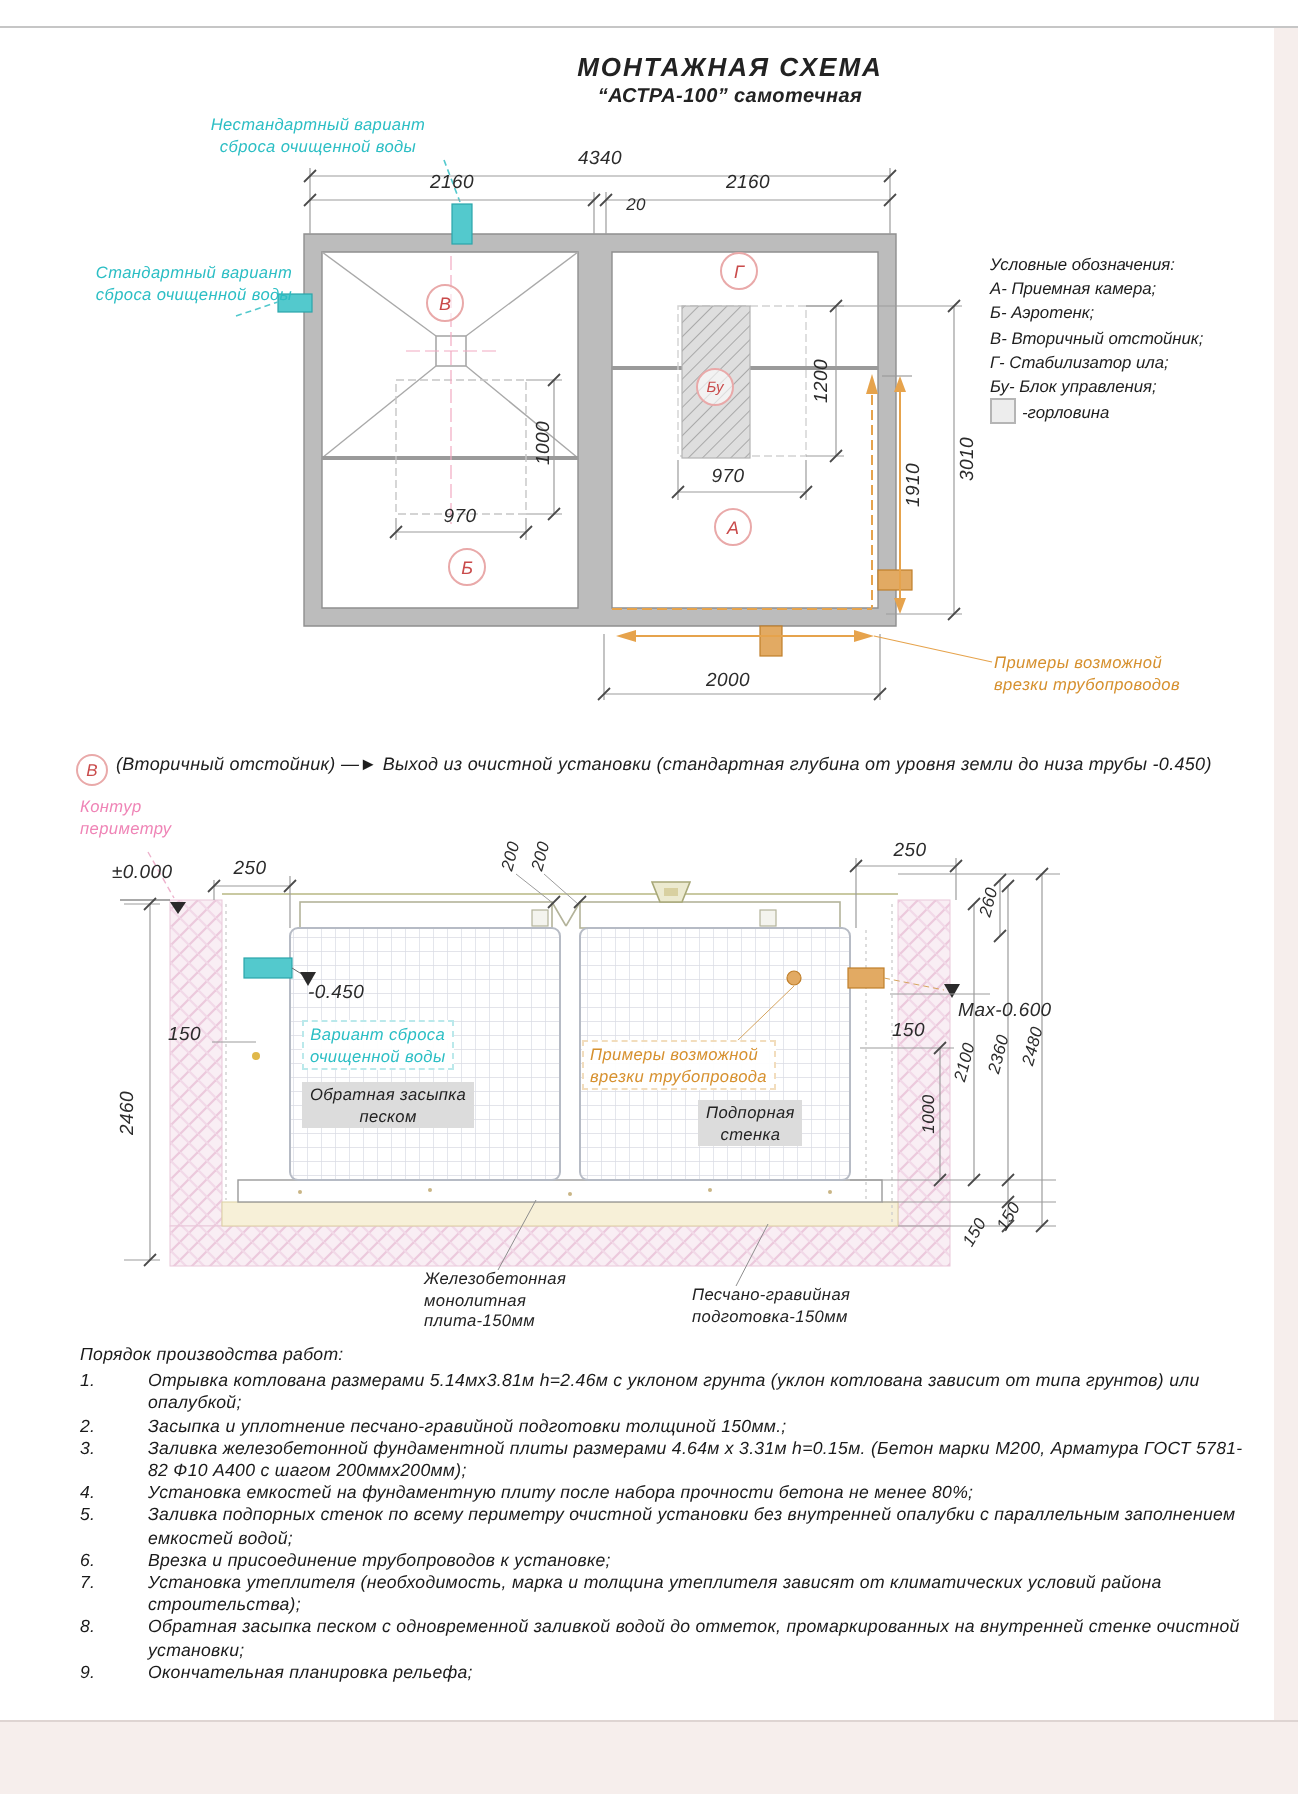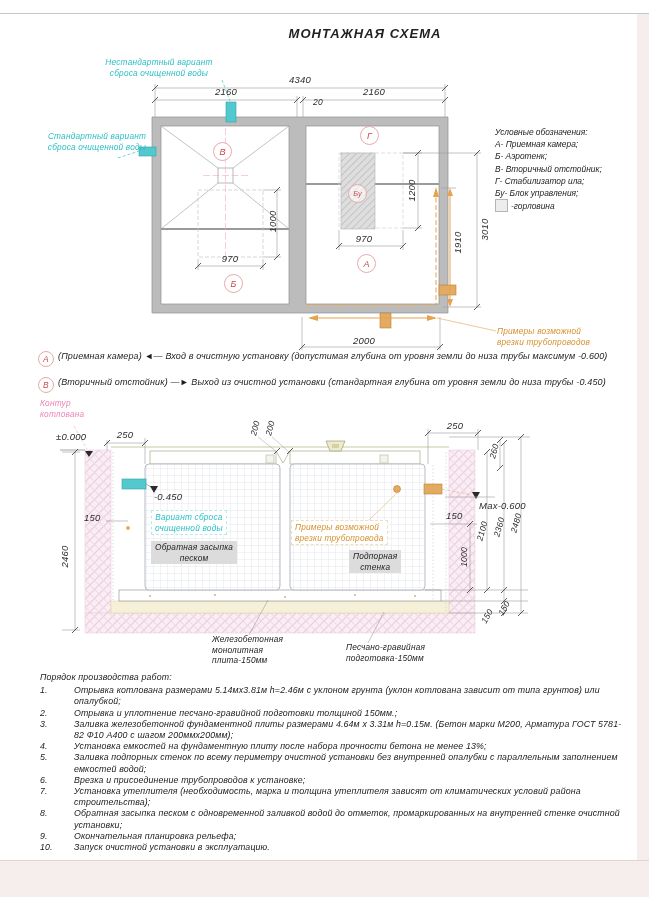--- a/index.html
+++ b/index.html
@@ -260,20 +260,21 @@
           <line x1="501" y1="616" x2="507" y2="610"></line>
         <line x1="518" y1="440" x2="524" y2="434"></line>
           <line x1="518" y1="616" x2="524" y2="610"></line>
         <line x1="274" y1="454" x2="280" y2="448"></line>
           <line x1="287" y1="454" x2="293" y2="448"></line>
       </g>
     </g>
   </svg>
 
   <div class="t hdr" style="left:255px;top:26px;width:220px;text-align:center;">МОНТАЖНАЯ СХЕМА</div>
+  <div class="t sub" style="left:255px;top:43px;width:220px;text-align:center;">“АСТРА-100” самотечная</div>
 
   <div class="t cyan small ml ctr" style="left:96px;top:57px;width:126px;">Нестандартный вариант
 сброса очищенной воды</div>
   <div class="t cyan small ml ctr" style="left:36px;top:131px;width:122px;">Стандартный вариант
 сброса очищенной воды</div>
 
   <div class="t dim ctr" style="left:270px;top:74px;width:60px;">4340</div>
   <div class="t dim ctr" style="left:196px;top:86px;width:60px;">2160</div>
   <div class="t dims ctr" style="left:306px;top:97px;width:24px;">20</div>
   <div class="t dim ctr" style="left:344px;top:86px;width:60px;">2160</div>
@@ -300,29 +301,26 @@
     <div>Б- Аэротенк;</div>
     <div>В- Вторичный отстойник;</div>
     <div>Г- Стабилизатор ила;</div>
     <div>Бу- Блок управления;</div>
     <div class="row">
       <span class="sq"></span>
       <span>-горловина</span>
     </div>
   </div>
 
-  <div class="note" style="top:350px;">
-    <span class="letter-inline">А</span><span>(Приемная камера)</span><span> ◄— </span><span>Вход в очистную установку (допустимая глубина от уровня земли до низа трубы максимум -0.600)</span>
-  </div>
   <div class="note" style="top:376px;">
     <span class="letter-inline">В</span><span>(Вторичный отстойник)</span><span> —► </span><span>Выход из очистной установки (стандартная глубина от уровня земли до низа трубы -0.450)</span>
   </div>
 
   <div class="t magenta small ml" style="left:40px;top:398px;">Контур
-котлована</div>
+периметру</div>
   <div class="t dim" style="left:56px;top:431px;">±0.000</div>
   <div class="t dim ctr" style="left:100px;top:429px;width:50px;">250</div>
   <div class="t dims rot75" style="left:225px;top:423px;">200</div>
   <div class="t dims rot75" style="left:240px;top:423px;">200</div>
   <div class="t dim ctr" style="left:430px;top:420px;width:50px;">250</div>
   <div class="t dims rot75" style="left:464px;top:446px;">260</div>
   <div class="t dim" style="left:154px;top:491px;">-0.450</div>
   <div class="t dim" style="left:84px;top:512px;">150</div>
   <div class="t dim rot" style="left:34px;top:551px;">2460</div>
   <div class="t cyan small ml bgw bgw-c" style="left:151px;top:510px;text-align:center;">Вариант сброса
@@ -348,51 +346,47 @@
 подготовка-150мм</div>
 
   <div class="wo">
     <div class="wo-title">Порядок производства работ:</div>
     <div class="wo-item">
         <span class="wo-num">1.</span>
         <span class="wo-text">Отрывка котлована размерами 5.14мх3.81м h=2.46м с уклоном грунта (уклон котлована зависит от типа грунтов) или опалубкой;</span>
       </div>
     <div class="wo-item">
         <span class="wo-num">2.</span>
-        <span class="wo-text">Отрывка и уплотнение песчано-гравийной подготовки толщиной 150мм.;</span>
+        <span class="wo-text">Засыпка и уплотнение песчано-гравийной подготовки толщиной 150мм.;</span>
       </div>
     <div class="wo-item">
         <span class="wo-num">3.</span>
         <span class="wo-text">Заливка железобетонной фундаментной плиты размерами 4.64м х 3.31м h=0.15м. (Бетон марки М200, Арматура ГОСТ 5781-82 Ф10 А400 с шагом 200ммх200мм);</span>
       </div>
     <div class="wo-item">
         <span class="wo-num">4.</span>
-        <span class="wo-text">Установка емкостей на фундаментную плиту после набора прочности бетона не менее 13%;</span>
+        <span class="wo-text">Установка емкостей на фундаментную плиту после набора прочности бетона не менее 80%;</span>
       </div>
     <div class="wo-item">
         <span class="wo-num">5.</span>
         <span class="wo-text">Заливка подпорных стенок по всему периметру очистной установки без внутренней опалубки с параллельным заполнением емкостей водой;</span>
       </div>
     <div class="wo-item">
         <span class="wo-num">6.</span>
         <span class="wo-text">Врезка и присоединение трубопроводов к установке;</span>
       </div>
     <div class="wo-item">
         <span class="wo-num">7.</span>
         <span class="wo-text">Установка утеплителя (необходимость, марка и толщина утеплителя зависят от климатических условий района строительства);</span>
       </div>
     <div class="wo-item">
         <span class="wo-num">8.</span>
         <span class="wo-text">Обратная засыпка песком с одновременной заливкой водой до отметок, промаркированных на внутренней стенке очистной установки;</span>
       </div>
     <div class="wo-item">
         <span class="wo-num">9.</span>
         <span class="wo-text">Окончательная планировка рельефа;</span>
-      </div>
-    <div class="wo-item">
-        <span class="wo-num">10.</span>
-        <span class="wo-text">Запуск очистной установки в эксплуатацию.</span>
       </div>
   </div>
 
   <div class="right-strip"></div>
   <div class="bottom-strip"></div>
 </div>
 
 </body></html>

